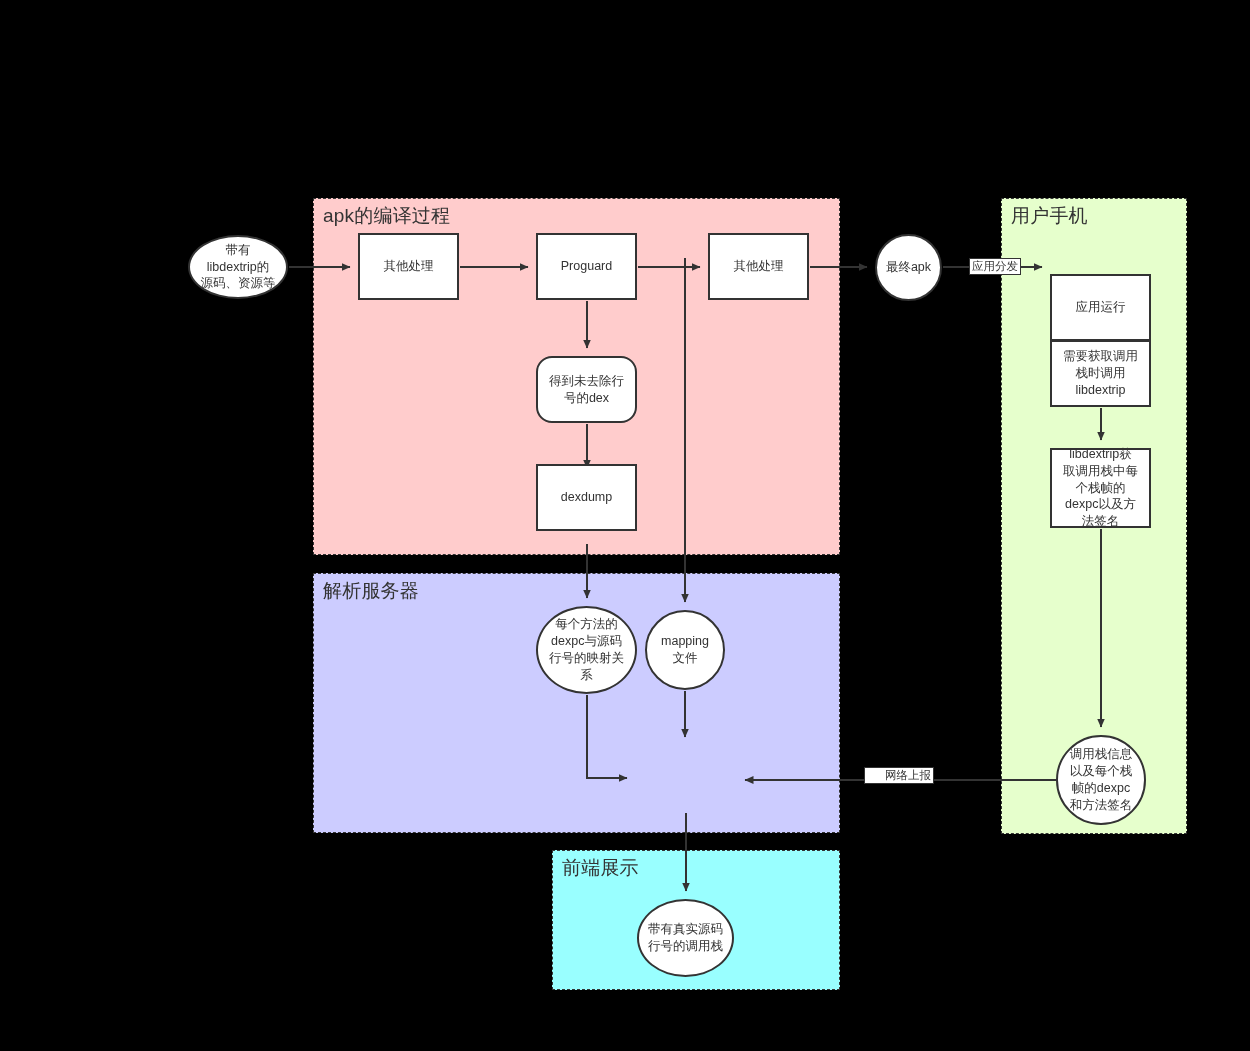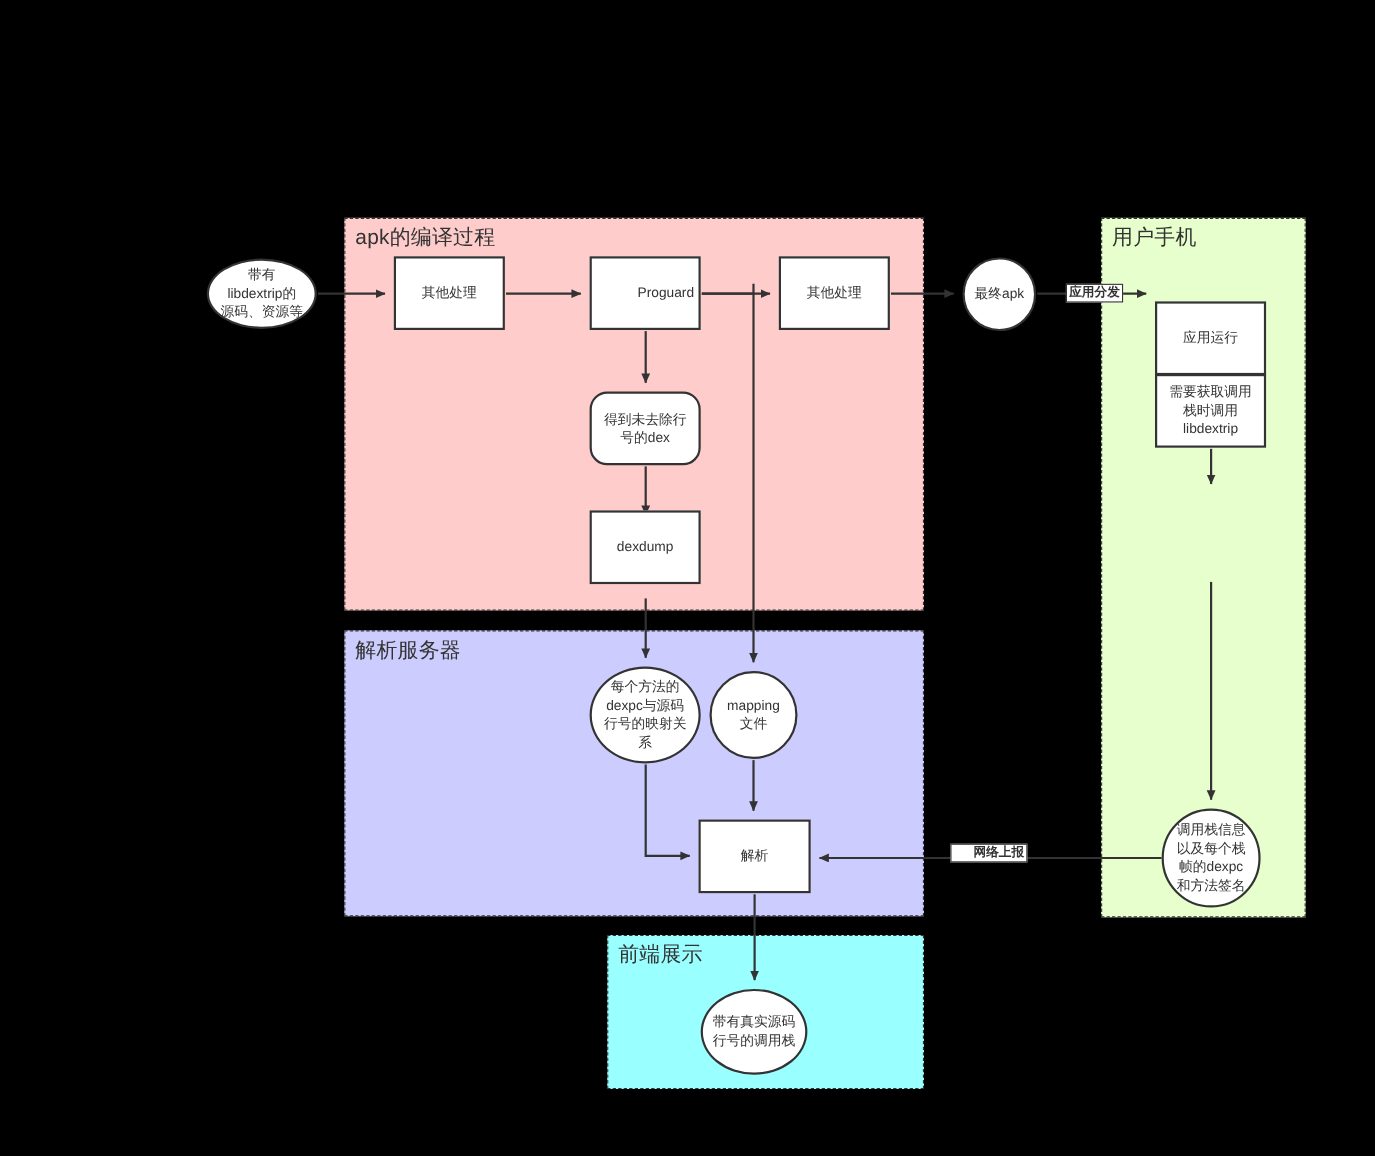--- a/index.html
+++ b/index.html
@@ -51,21 +51,20 @@
   .node.ellipse { border-radius: 50%; }
   .edge-label {
     position: absolute;
     background: #ffffff;
     border: 1px solid #333333;
     color: #333333;
     font-size: 11.5px;
     line-height: 1.1;
     padding: 1px 2px;
     white-space: nowrap;
-    font-weight: bold;
   }
 </style>
 </head>
 <body style="background: rgb(0, 0, 0);">
 
 <div id="canvas" style="background: rgb(0, 0, 0);">
 
   <div class="group-box" id="g0" style="left: 313px; top: 198px; width: 527px; height: 357px; background: rgb(255, 204, 204);"></div>
   <div class="group-title" id="gt0" style="left: 323px; top: 203px;">apk的编译过程</div>
 
@@ -104,52 +103,52 @@
       <path d="M1056,780 L745,780"></path>
     </g>
   </svg>
 
   <div class="node ellipse" id="n0" style="left: 188px; top: 235px; width: 100px; height: 64px;">
       <span>带有<br>libdextrip的<br>源码、资源等</span>
     </div>
   <div class="node" id="n1" style="left: 358px; top: 233px; width: 101px; height: 67px;">
       <span>其他处理</span>
     </div>
-  <div class="node" id="n2" style="left: 536px; top: 233px; width: 101px; height: 67px; justify-content: flex-end;">
+  <div class="node" id="n2" style="left: 536px; top: 233px; width: 101px; height: 67px;">
       <span>Proguard</span>
     </div>
   <div class="node" id="n3" style="left: 708px; top: 233px; width: 101px; height: 67px;">
       <span>其他处理</span>
     </div>
   <div class="node ellipse" id="n4" style="left: 875px; top: 234px; width: 67px; height: 67px;">
       <span>最终apk</span>
     </div>
   <div class="node" id="n5" style="left: 536px; top: 356px; width: 101px; height: 67px; border-radius: 16px;">
       <span>得到未去除行<br>号的dex</span>
     </div>
   <div class="node" id="n6" style="left: 536px; top: 464px; width: 101px; height: 67px;">
       <span>dexdump</span>
     </div>
   <div class="node ellipse" id="n7" style="left: 536px; top: 606px; width: 101px; height: 88px;">
       <span>每个方法的<br>dexpc与源码<br>行号的映射关<br>系</span>
     </div>
   <div class="node ellipse" id="n8" style="left: 645px; top: 610px; width: 80px; height: 80px;">
       <span>mapping<br>文件</span>
     </div>
-  <div class="node" id="n9" style="left: 635px; top: 745px; width: 102px; height: 67px;">
-      <span>解析</span>
-    </div>
   <div class="node ellipse" id="n10" style="left: 637px; top: 899px; width: 97px; height: 78px; text-align: right;">
       <span>带有真实源码<br>行号的调用栈</span>
     </div>
   <div class="node" id="n11" style="left: 1050px; top: 233px; width: 101px; height: 67px; margin-top: 41px;">
       <span>应用运行</span>
     </div>
   <div class="node" id="n12" style="left: 1050px; top: 340px; width: 101px; height: 67px;">
       <span>需要获取调用<br>栈时调用<br>libdextrip</span>
+    </div>
+  <div class="node" id="n13" style="left: 1050px; top: 448px; width: 101px; height: 80px;">
+      <span>libdextrip获<br>取调用栈中每<br>个栈帧的<br>dexpc以及方<br>法签名</span>
     </div>
   <div class="node ellipse" id="n14" style="left: 1056px; top: 735px; width: 90px; height: 90px;">
       <span>调用栈信息<br>以及每个栈<br>帧的dexpc<br>和方法签名</span>
     </div>
 
   <div class="edge-label" id="el0" style="left: 969px; top: 258px;">应用分发</div>
   <div class="edge-label" id="el1" style="left: 864px; top: 767px; padding-left: 20px;">网络上报</div>
 
 </div>
 

